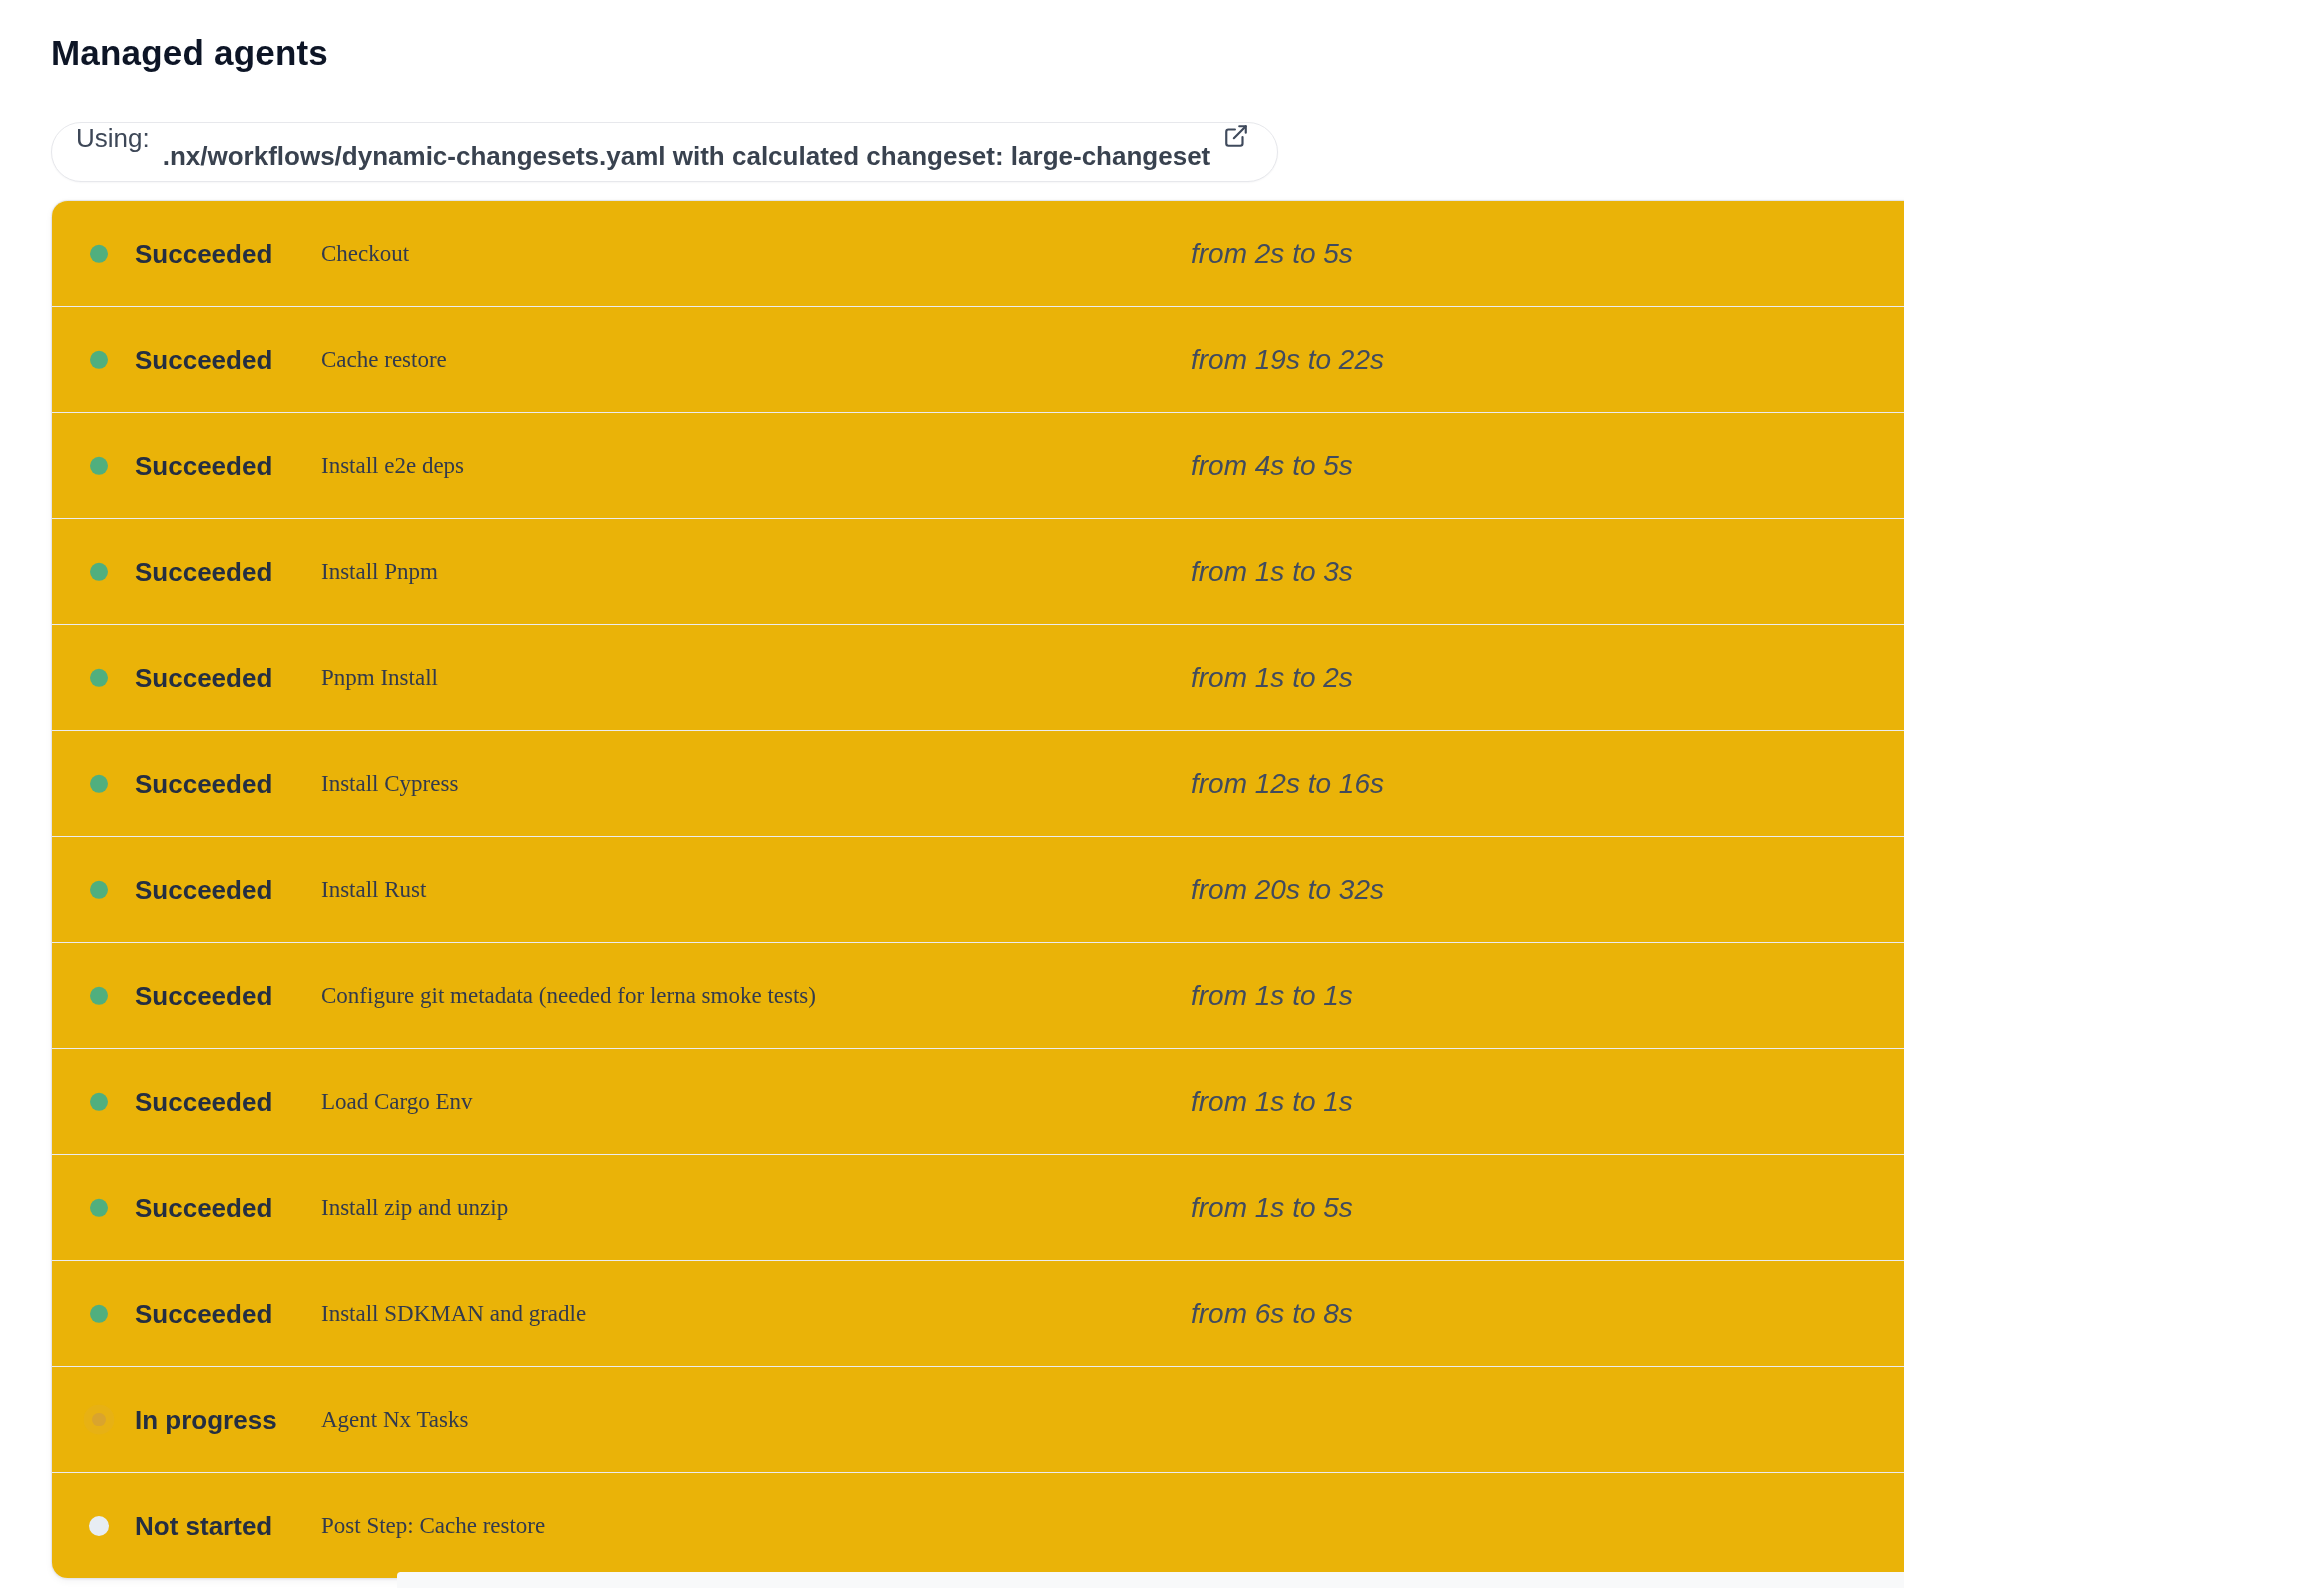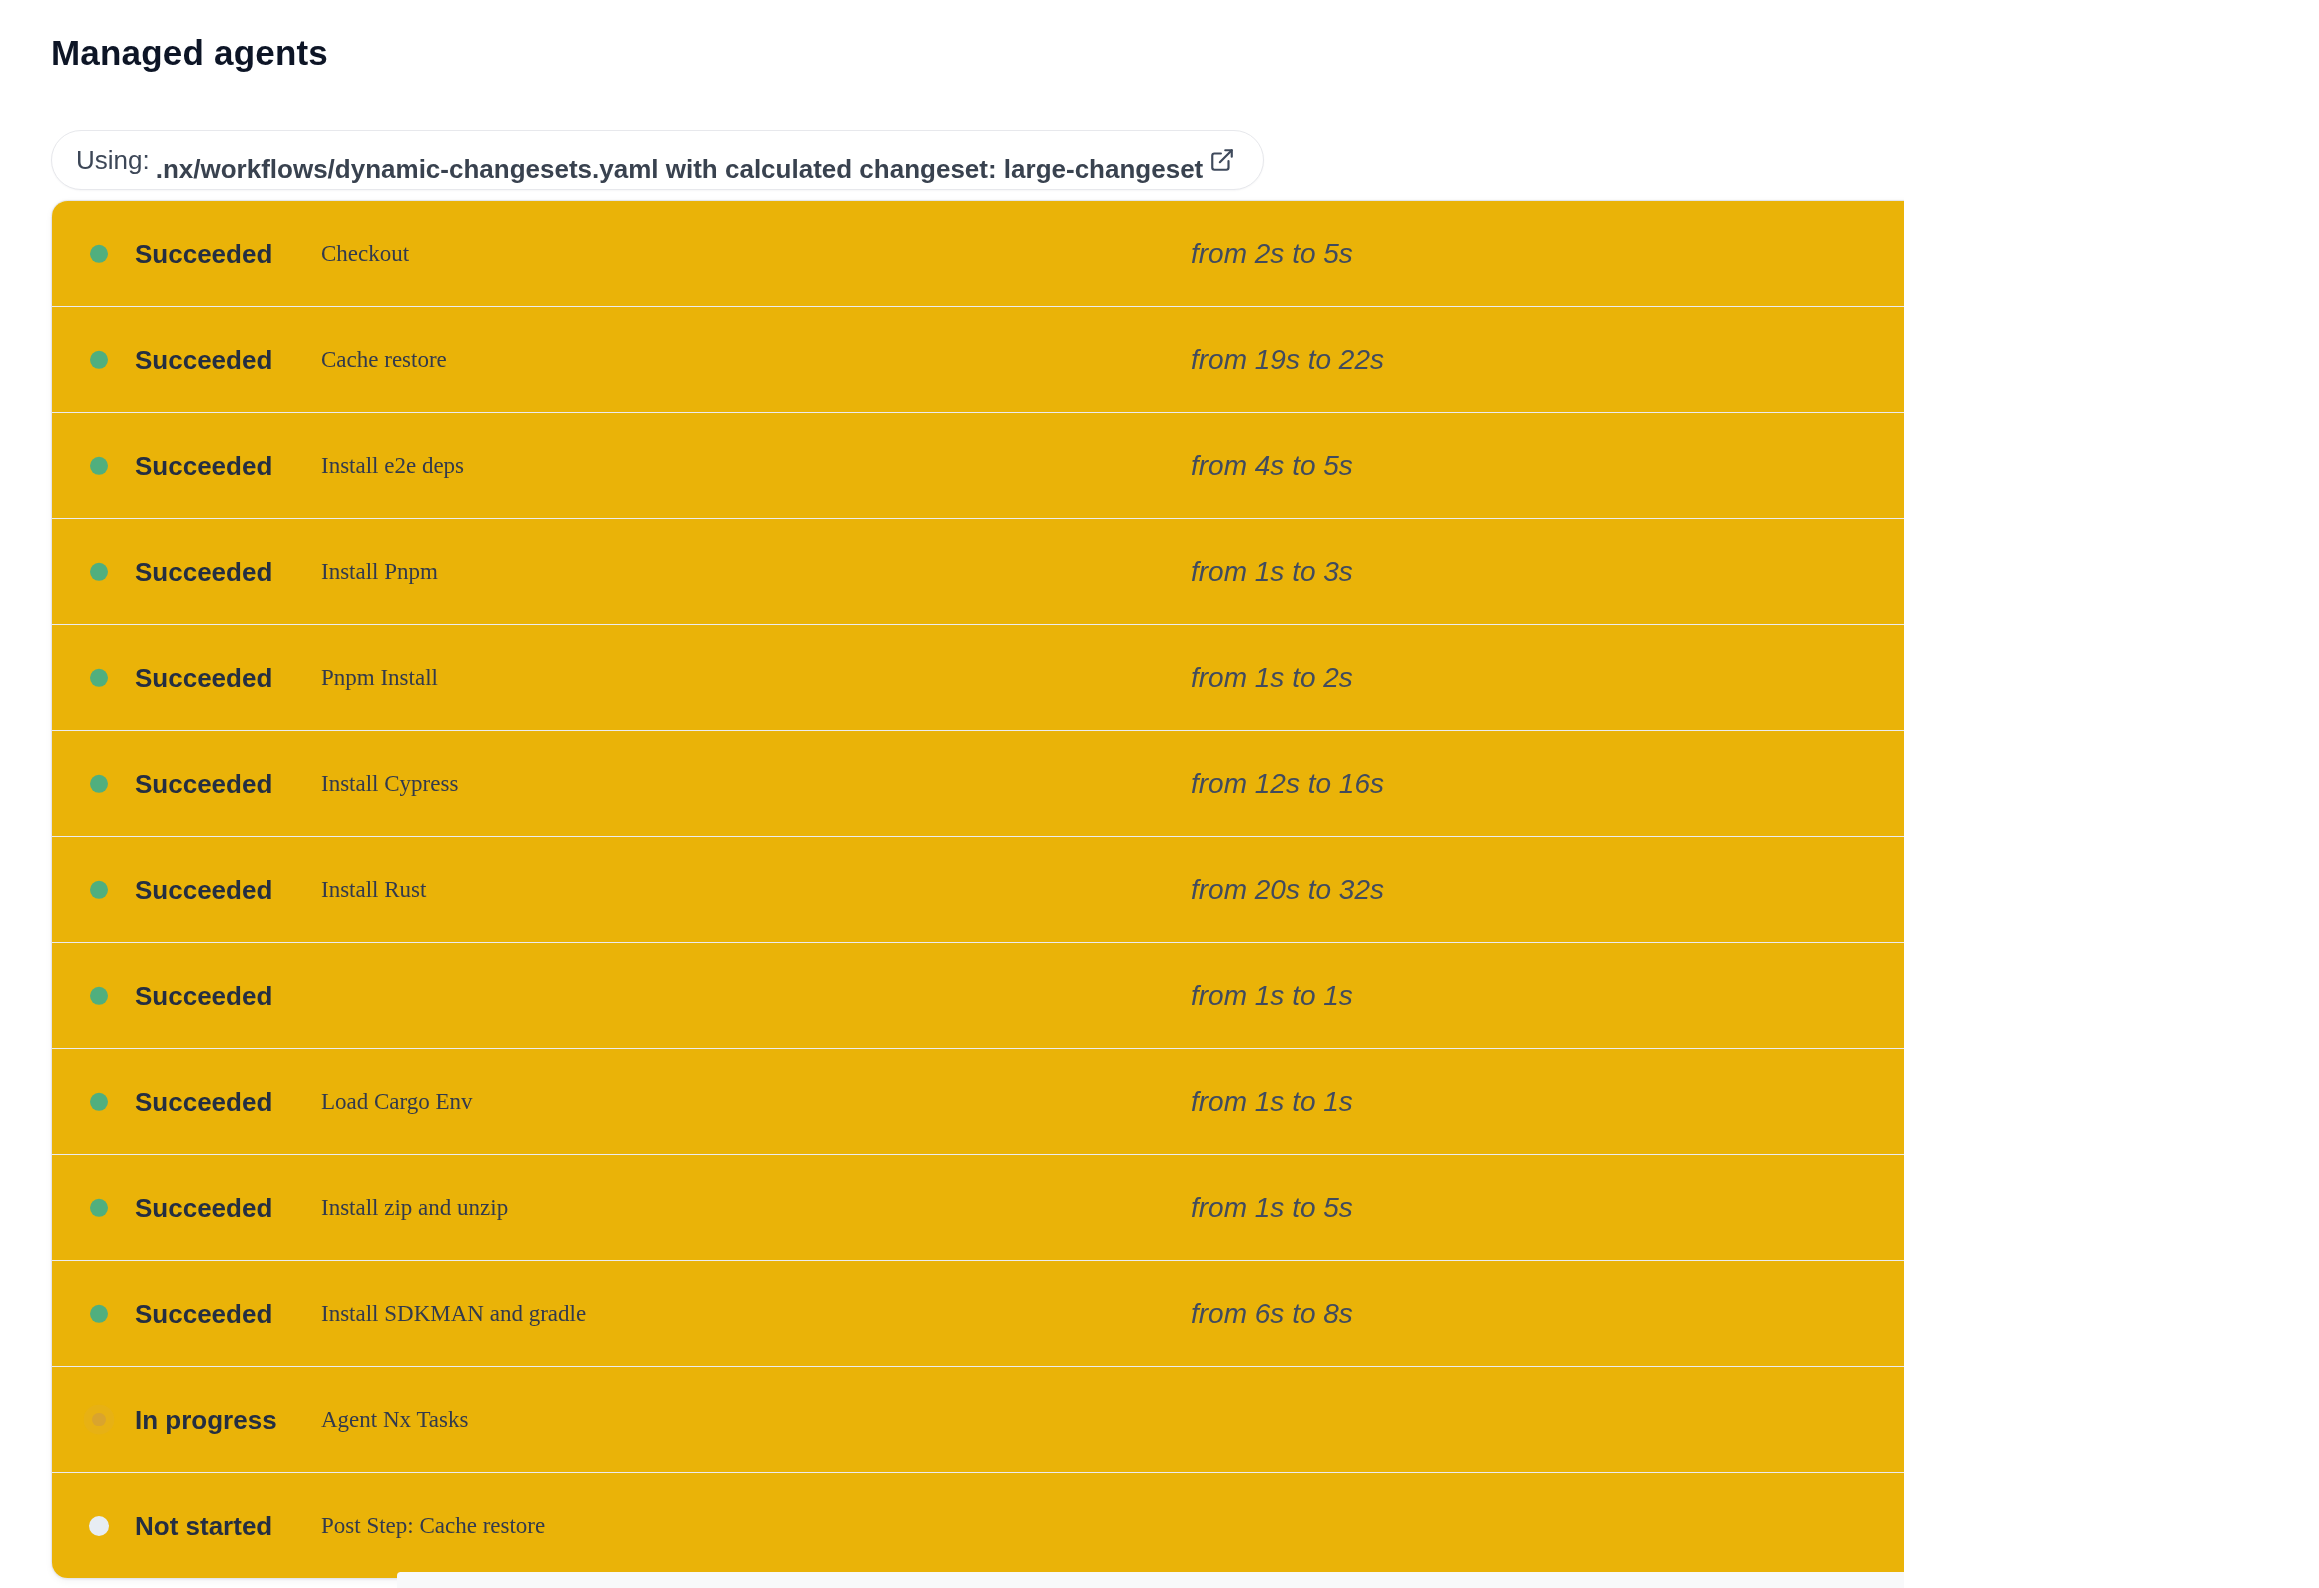--- a/index.html
+++ b/index.html
@@ -10,22 +10,22 @@
     font-family:"Liberation Sans", sans-serif;
     overflow:hidden;
   }
   
   .page-title{
     position:absolute;left:51px;top:33px;margin:0;
     font-size:35px;font-weight:700;color:#0d1526;letter-spacing:0.2px;
   }
   
   .banner{
-    position:absolute;left:51px;top:130px;height:58px;
-    display:inline-flex;align-items:center;gap:6px;
+    position:absolute;left:51px;top:122px;height:58px;
+    display:inline-flex;align-items:flex-start;gap:13px;
     padding:0 27.5px 0 24px;
     border:1.8px solid #e7e8ec;border-radius:30px;
     background:#ffffff;
     box-shadow:0 0.9px 1.8px rgba(16,24,40,.04);
     font-size:26px;color:#3d4757;white-space:nowrap;
   }
   .banner-prefix{font-weight:400;color:#3d4757;}
   .banner-path{font-weight:600;color:#39424f;margin-top:18px;}
   .banner .ext-icon{width:26px;height:26px;color:#3f4a5c;flex:none;}
   
@@ -232,20 +232,21 @@
           <span class="seg"></span>
           <span class="seg"></span>
           <span class="seg"></span>
           <span class="seg"></span>
           <span class="seg"></span>
         </div>
   </div>
       <div class="row succeeded">
     <span class="dot"></span>
     <span class="status">Succeeded</span>
+    <span class="name">Configure git metadata (needed for lerna smoke tests)</span>
     <span class="duration">from 1s to 1s</span>
     <div class="bars">
           <span class="seg"></span>
           <span class="seg"></span>
           <span class="seg"></span>
           <span class="seg"></span>
           <span class="seg"></span>
           <span class="seg"></span>
           <span class="seg"></span>
           <span class="seg"></span>

